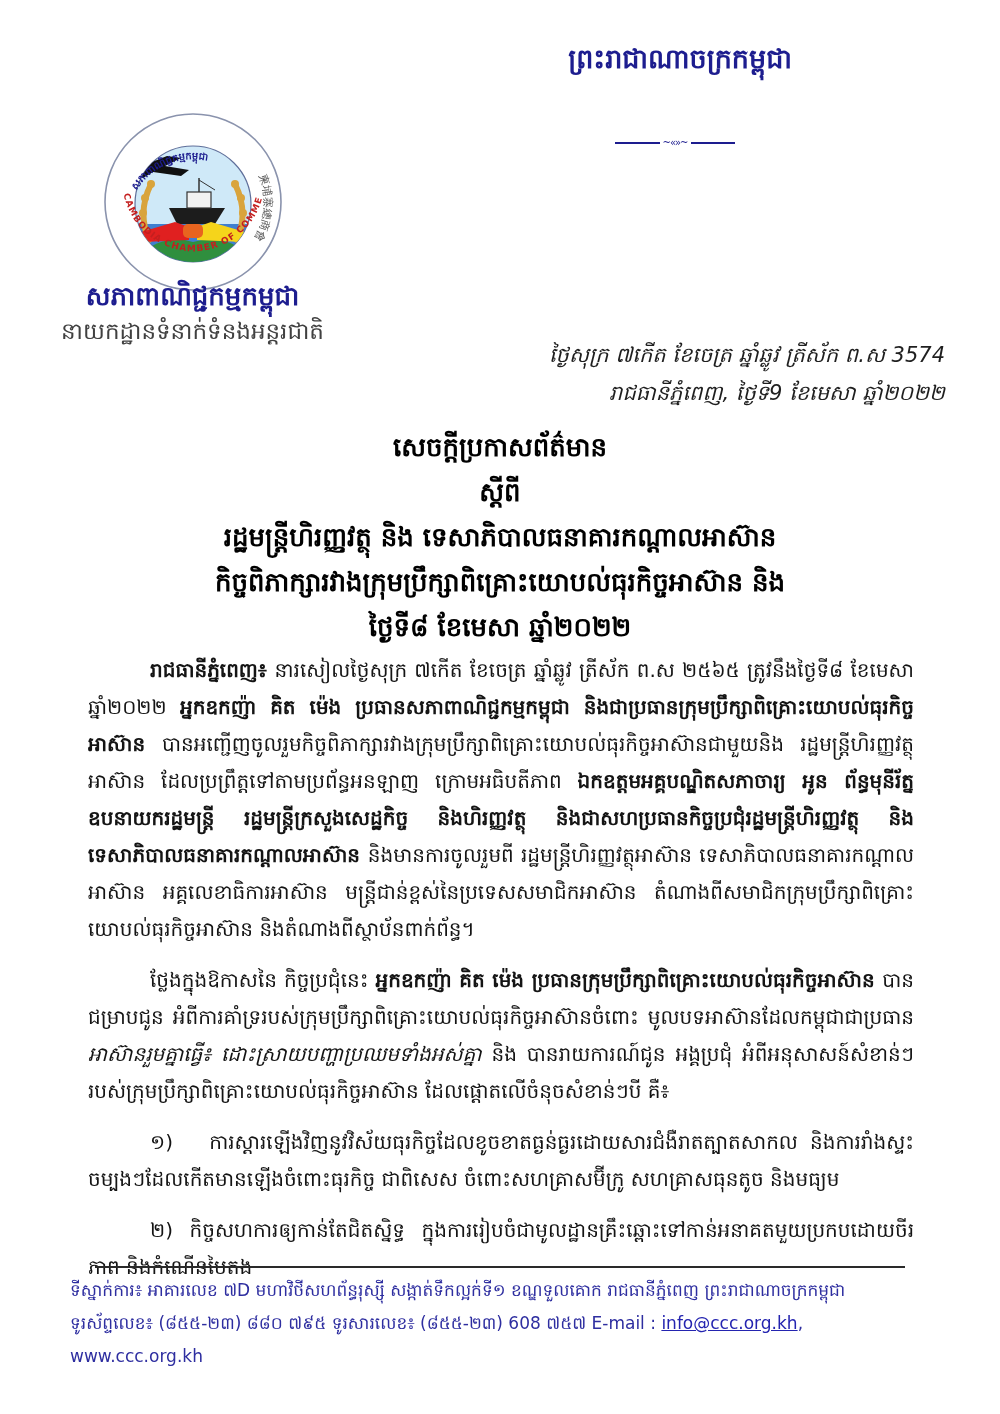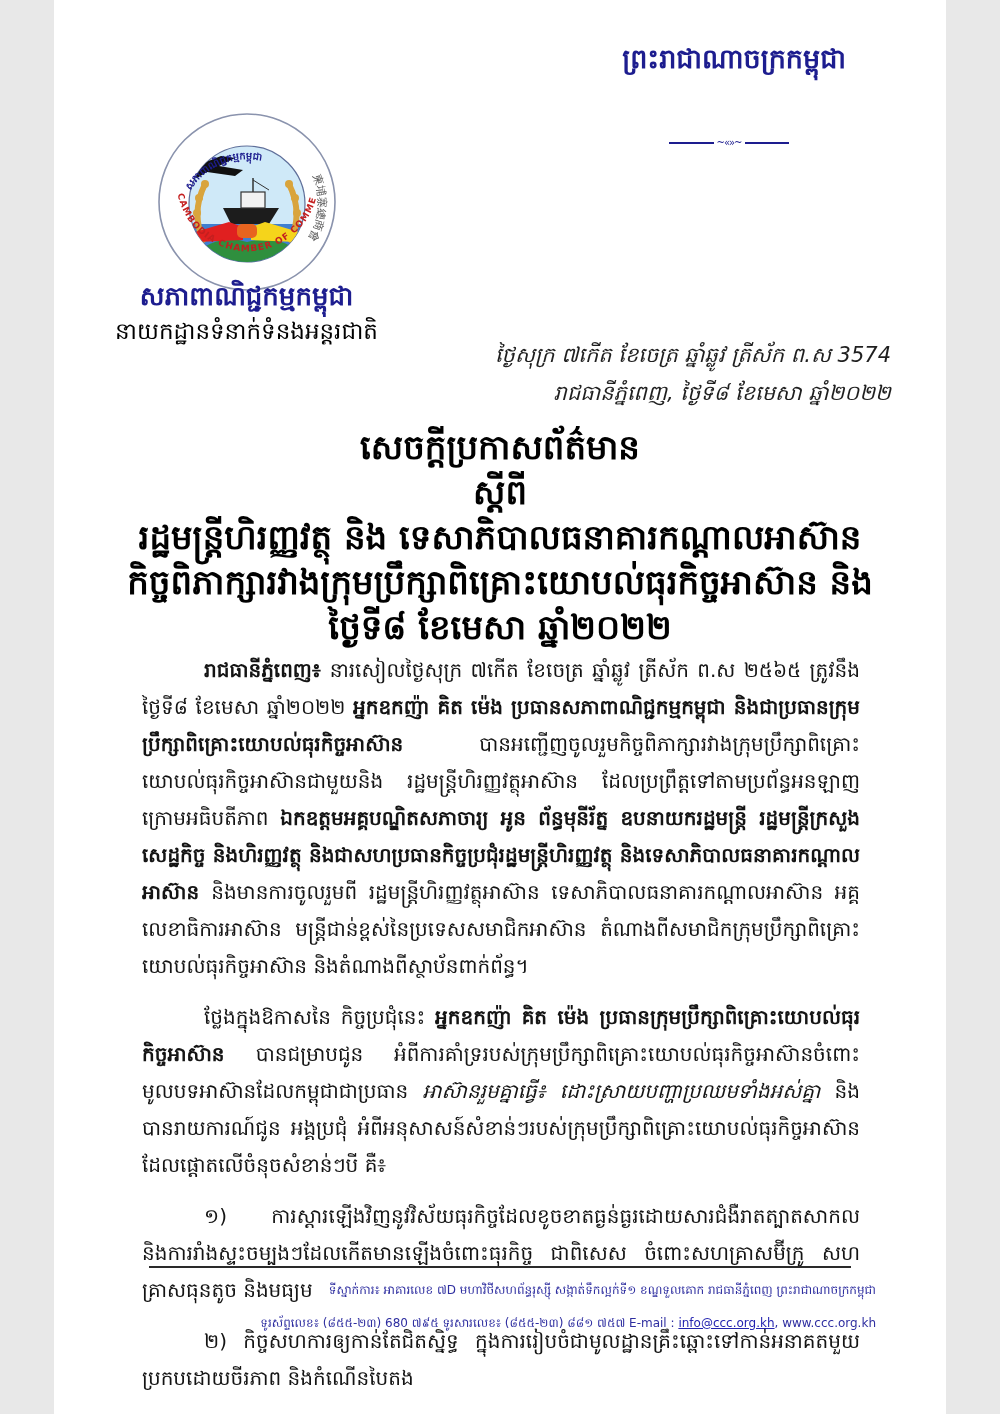--- a/index.html
+++ b/index.html
@@ -1,18 +1,18 @@
 <!DOCTYPE html>
 <html><head>
 <meta charset="utf-8">
 <style>
   html,body{margin:0;padding:0;background:#e8e8e8;}
   .page{
     position:relative;
-    width:892px;height:1414px;
+    width:1000px;height:1414px;
     margin:0 auto;
     background:#ffffff;
     font-family:"DejaVu Sans","Liberation Sans",sans-serif;
     color:#1a1a1a;
     overflow:hidden;
   }
   
   .kingdom{
     position:absolute;top:36px;left:505px;width:350px;
     text-align:center;font-weight:bold;font-size:27px;line-height:46px;
@@ -22,45 +22,45 @@
     position:absolute;top:138px;left:615px;width:120px;
     display:flex;align-items:center;justify-content:center;gap:3px;
     color:#1d1d8f;
   }
   .kingdom-divider .bar{flex:1;border-top:2px solid #1d1d8f;}
   .kingdom-divider .knot{font-size:10px;line-height:10px;letter-spacing:-1px;}
   
   .logo-wrap{position:absolute;top:112px;left:103px;width:180px;height:180px;}
   .org-block{position:absolute;top:278px;left:20px;width:345px;text-align:center;}
   .org-name{font-size:26px;font-weight:bold;color:#1d1d8f;line-height:36px;}
-  .dept-name{font-size:23px;color:#000000;line-height:34px;}
+  .dept-name{font-size:23px;color:#404040;line-height:34px;}
   
   .dateline{
     position:absolute;top:336px;right:55px;width:600px;
     text-align:right;font-style:italic;font-size:21px;line-height:38px;color:#1f1f1f;
   }
   
   .doc-title{
     position:absolute;top:425px;left:60px;right:60px;
-    text-align:center;font-weight:bold;font-size:34px;line-height:45px;color:#000;
+    text-align:center;font-weight:bold;font-size:26px;line-height:45px;color:#000;
   }
   
   .body-text{
     position:absolute;top:652px;left:88px;right:86px;
     font-size:20px;line-height:37px;text-align:justify;color:#141414;
   }
   .para{text-indent:62px;margin:0 0 14px 0;}
   .seg-b{font-weight:bold;}
   .seg-i{font-style:italic;}
   .seg-n{font-weight:normal;}
   
   .footer-rule{position:absolute;top:1266px;left:95px;right:95px;border-top:2px solid #2a2a2a;}
   .footer{
     position:absolute;top:1274px;left:70px;right:70px;
-    text-align:right;font-size:12px;line-height:33px;color:#2e2ea0;
+    text-align:left;font-size:17px;line-height:33px;color:#2e2ea0;
   }
   .footer a{color:#2424b0;}
 </style>
 </head>
 <body>
 
 <div class="page">
 
   <div class="kingdom">
     <div>ព្រះរាជាណាចក្រកម្ពុជា</div>
@@ -119,21 +119,21 @@
     </svg>
   </div>
 
   <div class="org-block">
     <div class="org-name">សភាពាណិជ្ជកម្មកម្ពុជា</div>
     <div class="dept-name">នាយកដ្ឋានទំនាក់ទំនងអន្តរជាតិ</div>
   </div>
 
   <div class="dateline">
     <div>ថ្ងៃសុក្រ ៧កើត ខែចេត្រ ឆ្នាំឆ្លូវ ត្រីស័ក ព.ស 3574</div>
-    <div>រាជធានីភ្នំពេញ, ថ្ងៃទី៨ ខែមេសា ឆ្នាំ២០២២</div>
+    <div>រាជធានីភ្នំពេញ, ថ្ងៃទី9 ខែមេសា ឆ្នាំ២០២២</div>
   </div>
 
   <div class="doc-title">
     <div>សេចក្តីប្រកាសព័ត៌មាន</div>
     <div>ស្តីពី</div>
     <div>រដ្ឋមន្ត្រីហិរញ្ញវត្ថុ និង ទេសាភិបាលធនាគារកណ្តាលអាស៊ាន</div>
     <div>កិច្ចពិភាក្សារវាងក្រុមប្រឹក្សាពិគ្រោះយោបល់ធុរកិច្ចអាស៊ាន និង</div>
     <div>ថ្ងៃទី៨ ខែមេសា ឆ្នាំ២០២២</div>
   </div>
 
@@ -141,17 +141,17 @@
       <div class="para"><span class="seg-b">រាជធានីភ្នំពេញ៖ </span><span class="seg-n">នារសៀលថ្ងៃសុក្រ ៧កើត ខែចេត្រ ឆ្នាំឆ្លូវ ត្រីស័ក ព.ស ២៥៦៥ ត្រូវនឹងថ្ងៃទី៨ ខែមេសា ឆ្នាំ២០២២ </span><span class="seg-b">អ្នកឧកញ៉ា គិត ម៉េង ប្រធានសភាពាណិជ្ជកម្មកម្ពុជា និងជាប្រធានក្រុមប្រឹក្សាពិគ្រោះយោបល់ធុរកិច្ចអាស៊ាន </span><span class="seg-n">បានអញ្ជើញចូលរួមកិច្ចពិភាក្សារវាងក្រុមប្រឹក្សាពិគ្រោះយោបល់ធុរកិច្ចអាស៊ានជាមួយនិង រដ្ឋមន្ត្រីហិរញ្ញវត្ថុអាស៊ាន ដែលប្រព្រឹត្តទៅតាមប្រព័ន្ធអនឡាញ ក្រោមអធិបតីភាព </span><span class="seg-b">ឯកឧត្តមអគ្គបណ្ឌិតសភាចារ្យ អូន ព័ន្ធមុនីរ័ត្ន ឧបនាយករដ្ឋមន្ត្រី រដ្ឋមន្ត្រីក្រសួងសេដ្ឋកិច្ច និងហិរញ្ញវត្ថុ និងជាសហប្រធានកិច្ចប្រជុំរដ្ឋមន្ត្រីហិរញ្ញវត្ថុ និងទេសាភិបាលធនាគារកណ្តាលអាស៊ាន </span><span class="seg-n">និងមានការចូលរួមពី រដ្ឋមន្ត្រីហិរញ្ញវត្ថុអាស៊ាន ទេសាភិបាលធនាគារកណ្ដាលអាស៊ាន អគ្គលេខាធិការអាស៊ាន មន្ត្រីជាន់ខ្ពស់នៃប្រទេសសមាជិកអាស៊ាន តំណាងពីសមាជិកក្រុមប្រឹក្សាពិគ្រោះយោបល់ធុរកិច្ចអាស៊ាន និងតំណាងពីស្ថាប័នពាក់ព័ន្ធ។</span></div>
       <div class="para"><span class="seg-n">ថ្លែងក្នុងឱកាសនៃ កិច្ចប្រជុំនេះ </span><span class="seg-b">អ្នកឧកញ៉ា គិត ម៉េង ប្រធានក្រុមប្រឹក្សាពិគ្រោះយោបល់ធុរកិច្ចអាស៊ាន </span><span class="seg-n">បានជម្រាបជូន អំពីការគាំទ្ររបស់ក្រុមប្រឹក្សាពិគ្រោះយោបល់ធុរកិច្ចអាស៊ានចំពោះ មូលបទអាស៊ានដែលកម្ពុជាជាប្រធាន </span><span class="seg-i">អាស៊ានរួមគ្នាធ្វើ៖ ដោះស្រាយបញ្ហាប្រឈមទាំងអស់គ្នា </span><span class="seg-n">និង បានរាយការណ៍ជូន អង្គប្រជុំ អំពីអនុសាសន៍សំខាន់ៗរបស់ក្រុមប្រឹក្សាពិគ្រោះយោបល់ធុរកិច្ចអាស៊ាន ដែលផ្តោតលើចំនុចសំខាន់ៗបី គឺ៖</span></div>
       <div class="para"><span class="seg-n">១)&nbsp;&nbsp;&nbsp;ការស្តារឡើងវិញនូវវិស័យធុរកិច្ចដែលខូចខាតធ្ងន់ធ្ងរដោយសារជំងឺរាតត្បាតសាកល និងការរាំងស្ទះចម្បងៗដែលកើតមានឡើងចំពោះធុរកិច្ច ជាពិសេស ចំពោះសហគ្រាសម៊ីក្រូ សហគ្រាសធុនតូច និងមធ្យម</span></div>
       <div class="para"><span class="seg-n">២)&nbsp;កិច្ចសហការឲ្យកាន់តែជិតស្និទ្ធ ក្នុងការរៀបចំជាមូលដ្ឋានគ្រឹះឆ្ពោះទៅកាន់អនាគតមួយប្រកបដោយចីរភាព និងកំណើនបៃតង</span></div>
     </div>
 
   <div class="footer-rule"></div>
   <div class="footer">
     <div>ទីស្នាក់ការ៖ អាគារលេខ ៧D មហាវិថីសហព័ន្ធរុស្ស៊ី សង្កាត់ទឹកល្អក់ទី១ ខណ្ឌទួលគោក រាជធានីភ្នំពេញ ព្រះរាជាណាចក្រកម្ពុជា</div>
     <div>
-      <span>ទូរស័ព្ទលេខ៖ (៨៥៥-២៣) 680 ៧៩៥ ទូរសារលេខ៖ (៨៥៥-២៣) ៨៨១ ៧៥៧ E-mail : </span><a href="#">info@ccc.org.kh</a><span>, www.ccc.org.kh</span>
+      <span>ទូរស័ព្ទលេខ៖ (៨៥៥-២៣) ៨៨០ ៧៩៥ ទូរសារលេខ៖ (៨៥៥-២៣) 608 ៧៥៧ E-mail : </span><a href="#">info@ccc.org.kh</a><span>, www.ccc.org.kh</span>
     </div>
   </div>
 
 </div>
 
 </body></html>

